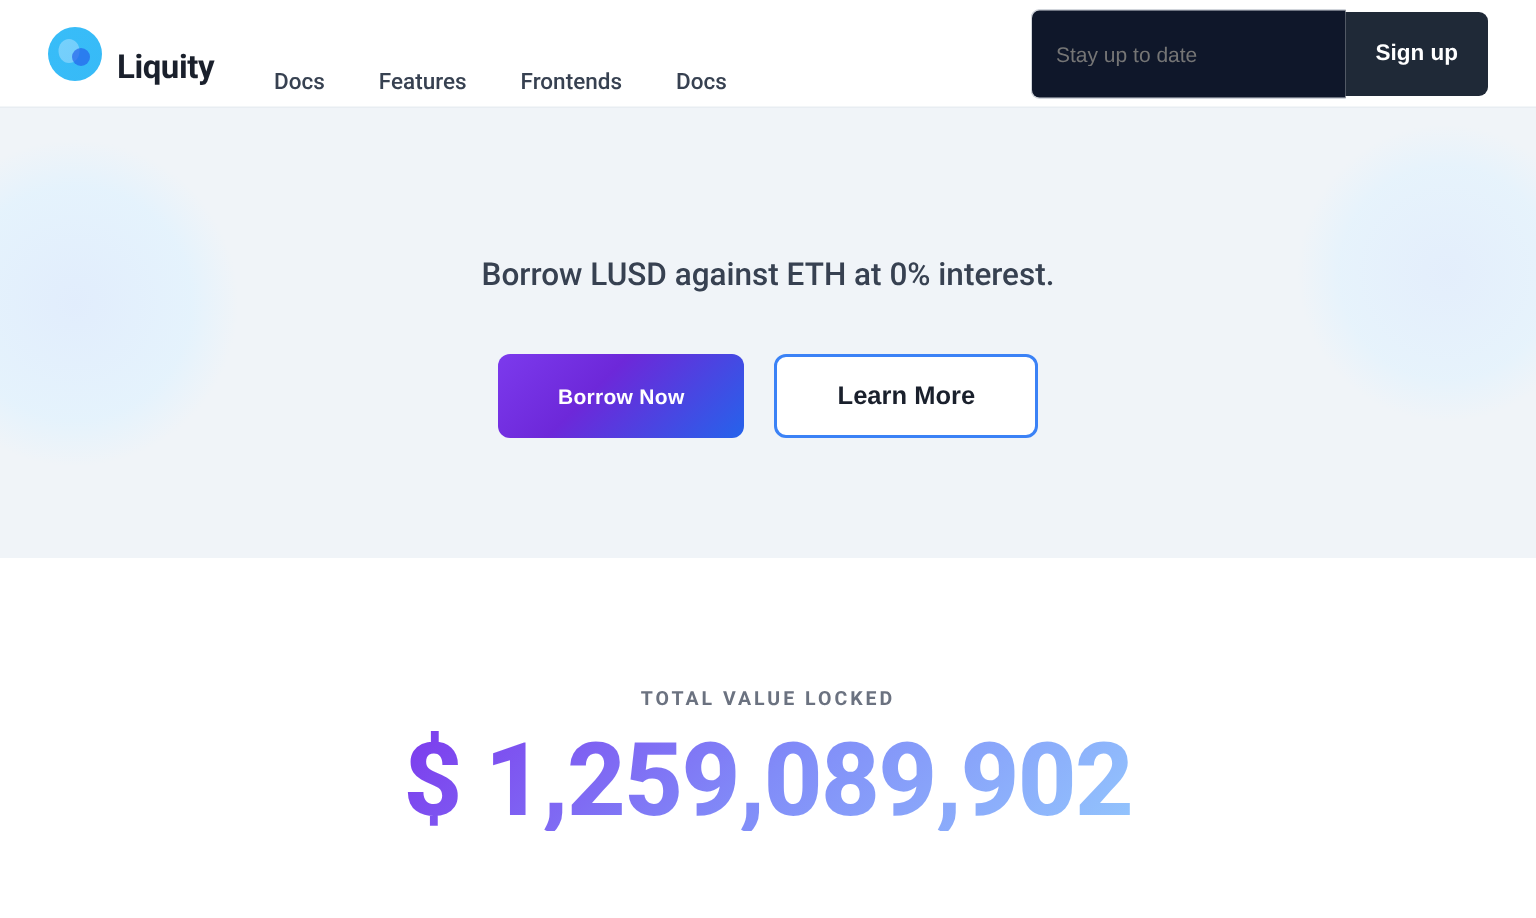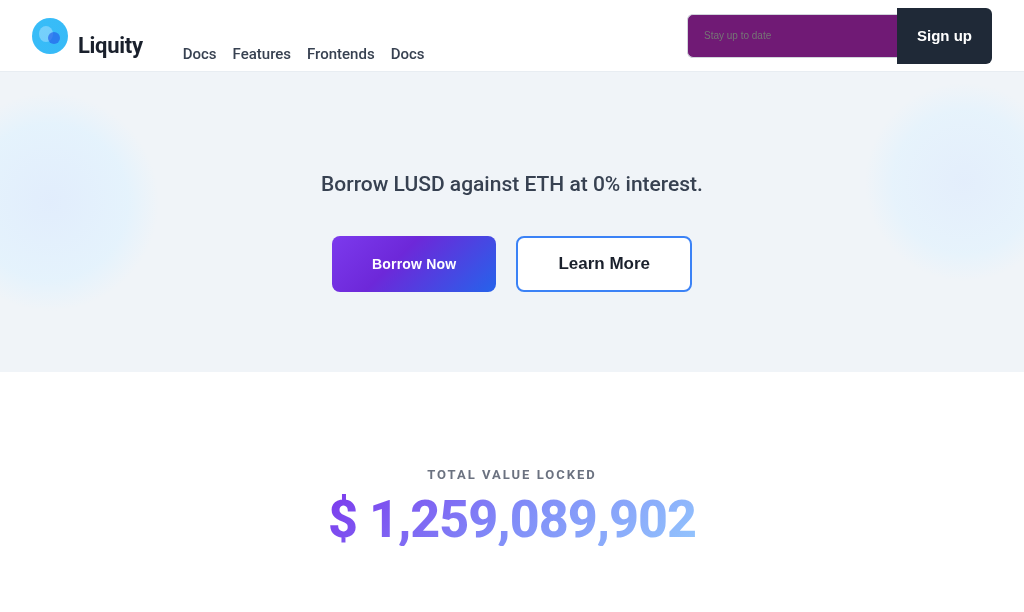--- a/index.html
+++ b/index.html
@@ -45,21 +45,21 @@
       font-size: 22px;
       font-weight: 700;
       color: #1a202c;
       letter-spacing: -0.3px;
       margin-top: 20px;
     }
 
     .nav-links {
       display: flex;
       align-items: center;
-      gap: 16px;
+      gap: 36px;
       flex: 1;
       margin-top: 37px;
     }
 
     .nav-link {
       font-size: 15px;
       color: #374151;
       text-decoration: none;
       font-weight: 500;
       cursor: pointer;
@@ -69,26 +69,26 @@
       display: flex;
       align-items: center;
       gap: 0;
     }
 
     .stay-input {
       border: 1px solid #d1d5db;
       border-right: none;
       border-radius: 6px 0 0 6px;
       padding: 10px 16px;
-      font-size: 10px;
+      font-size: 14px;
       color: #9ca3af;
       width: 210px;
       outline: none;
-      background: #701a75;
-      height: 44px;
+      background: #0f172a;
+      height: 60px;
     }
 
     .sign-up-btn {
       background: #1f2937;
       color: #ffffff;
       border: none;
       border-radius: 0 6px 6px 0;
       padding: 10px 20px;
       font-size: 15px;
       font-weight: 600;
@@ -185,21 +185,21 @@
     .tvl-label {
       font-size: 13px;
       font-weight: 700;
       letter-spacing: 2px;
       color: #6b7280;
       text-transform: uppercase;
       margin-bottom: 12px;
     }
 
     .tvl-value {
-      font-size: 52px;
+      font-size: 68px;
       font-weight: 800;
       background: linear-gradient(135deg, #7c3aed 0%, #818cf8 50%, #93c5fd 100%);
       -webkit-background-clip: text;
       -webkit-text-fill-color: transparent;
       background-clip: text;
       letter-spacing: -1px;
       line-height: 1;
     }
 
     .page-wrapper {

